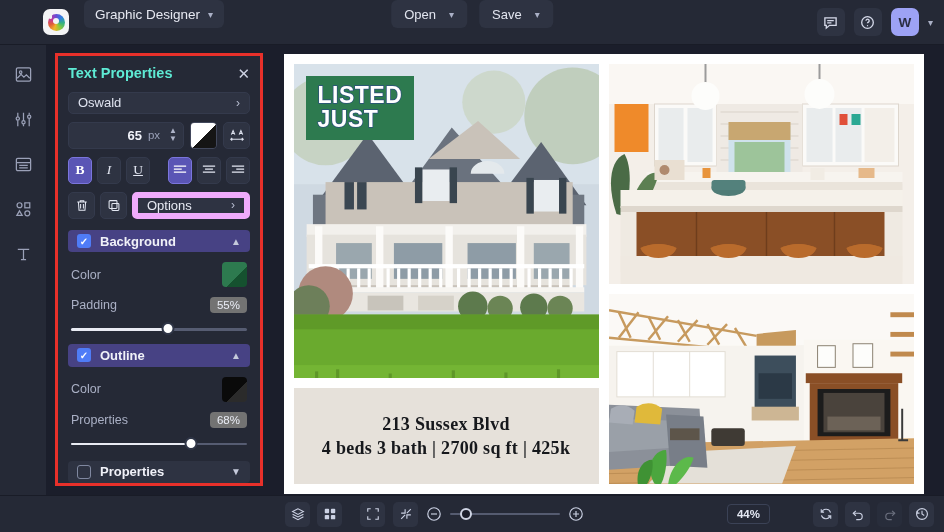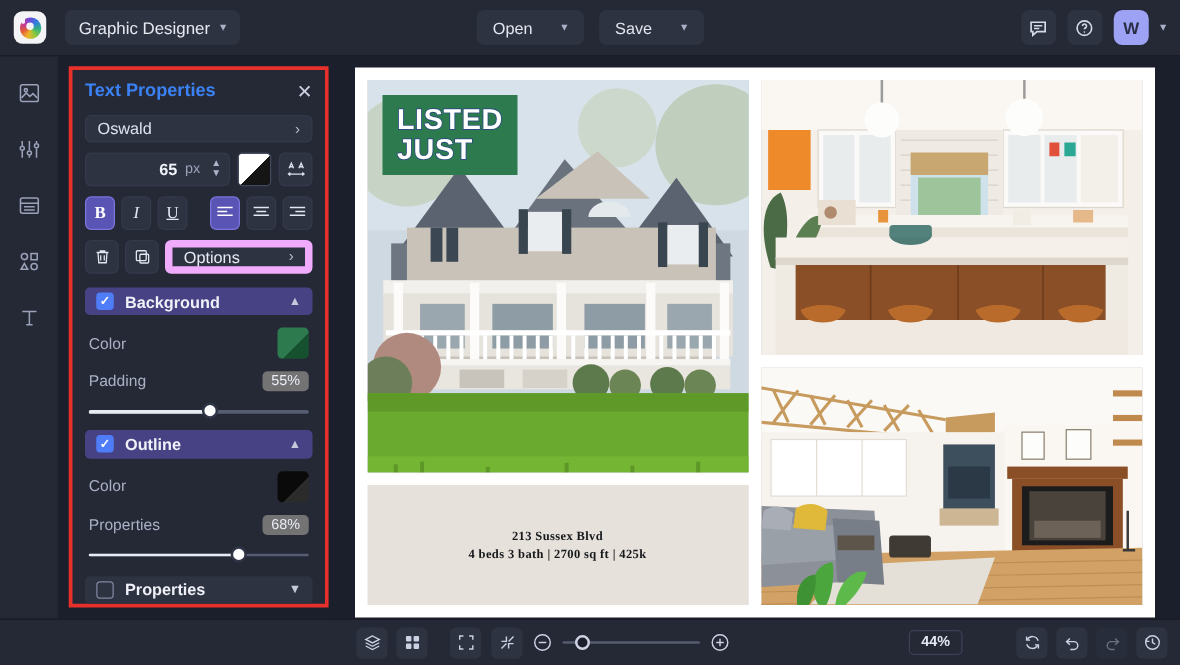--- a/index.html
+++ b/index.html
@@ -9,23 +9,24 @@
     font-family: "Liberation Sans", sans-serif;
     overflow: hidden;
     -webkit-font-smoothing: antialiased;
   }
   .app { position: relative; width: 944px; height: 532px; display: flex; flex-direction: column; }
 
   
   .header {
     height: 45px; flex: 0 0 45px;
     background: #252936;
-    display: flex; align-items: center;
+    display: flex; 
     position: relative;
     border-bottom: 1px solid #191c27;
+    padding-left: 32px;
   }
   .logo-wrap { width: 48px; display:flex; align-items:center; justify-content:center; }
   .logo {
     width: 26px; height: 26px; border-radius: 7px;
     background: #f4f4f6;
     display: flex; align-items: center; justify-content: center;
   }
   .logo-inner {
     width: 17px; height: 17px; border-radius: 50%;
     background: conic-gradient(from 200deg, #f0b429, #e05a3a, #c2399b, #6d4bd6, #2f7fe0, #35b37e, #8fc93a, #f0b429);
@@ -45,21 +46,21 @@
     height: 28px; padding: 0 11px;
     background: #2e3342; border-radius: 6px;
     color: #e7e9f2; font-size: 13.5px;
     margin-left: 4px; cursor: pointer;
   }
   .hdr-center {
     position: absolute; left: 50%; transform: translateX(-50%);
     display: flex; gap: 12px;
   }
   .hdr-btn {
-    display: flex; align-items: center; gap: 23px;
+    display: flex; align-items: center; gap: 13px;
     height: 28px; padding: 0 13px;
     background: #2e3342; border-radius: 6px;
     color: #e2e5ef; font-size: 13px; cursor: pointer;
   }
   .hdr-right {
     margin-left: auto; display: flex; align-items: center; gap: 9px;
     padding-right: 11px;
   }
   .icon-btn {
     width: 28px; height: 28px; border-radius: 6px;
@@ -95,21 +96,21 @@
     background: #252936;
     display: flex; flex-direction: column;
     overflow: hidden;
   }
   .panel {
     flex: 1; padding: 9px 10px 0 10px;
     display: flex; flex-direction: column;
     overflow: hidden;
   }
   .panel-title-row { display: flex; align-items: center; justify-content: space-between; margin-bottom: 11px; }
-  .panel-title { color: #3b82f6; font-size: 14.5px; font-weight: 700; }
+  .panel-title { color: #5eead4; font-size: 14.5px; font-weight: 700; }
   .close-x { color: #ccd1e2; font-size: 15px; cursor: pointer; line-height: 1; }
 
   .field-row {
     height: 27px; background: #2e3342; border-radius: 5px;
     display: flex; align-items: center; padding: 0 9px;
     color: #dfe3ef; font-size: 13px; cursor: pointer;
     justify-content: space-between;
     border: 1px solid #343a4c;
   }
   .chev-r { color: #b6bccf; font-size: 12px; }
@@ -204,21 +205,21 @@
   .photo { position: relative; overflow: hidden; background: #cfd4d8; }
   .house { flex: 1; }
   .kitchen { height: 220px; }
   .living { flex: 1; }
   .caption {
     height: 96px; background: #e6e1da;
     display: flex; flex-direction: column; align-items: center; justify-content: center;
     gap: 3px;
     font-family: "Liberation Serif", serif;
   }
-  .cap-l { font-size: 10px; font-weight: 700; color: #16181c; letter-spacing: .3px; }
+  .cap-l { font-size: 18px; font-weight: 700; color: #16181c; letter-spacing: .3px; }
 
   .badge {
     position: absolute; left: 12px; top: 12px;
     background: #2d7a4f; padding: 7px 12px 9px 12px;
     font-family: "Liberation Sans", sans-serif;
   }
   .badge span {
     display: block; color: #ffffff; font-size: 23px; font-weight: 700;
     line-height: 24px; letter-spacing: .5px;
     -webkit-text-stroke: 1.4px #2b4e7e;

